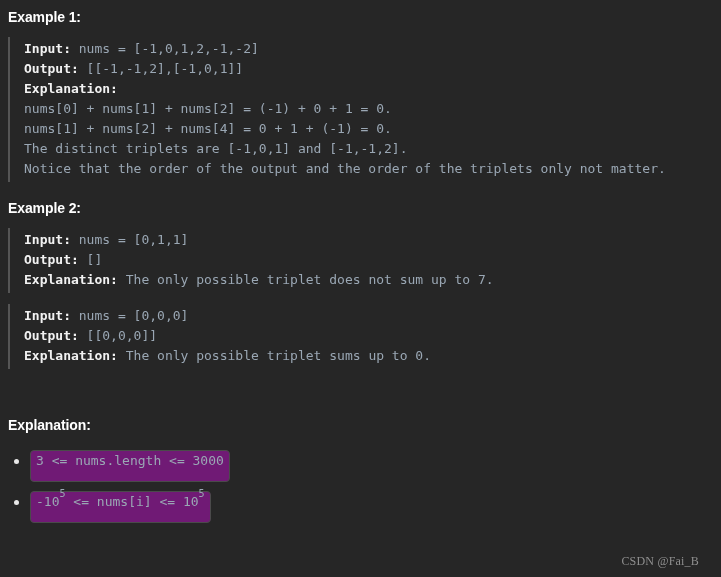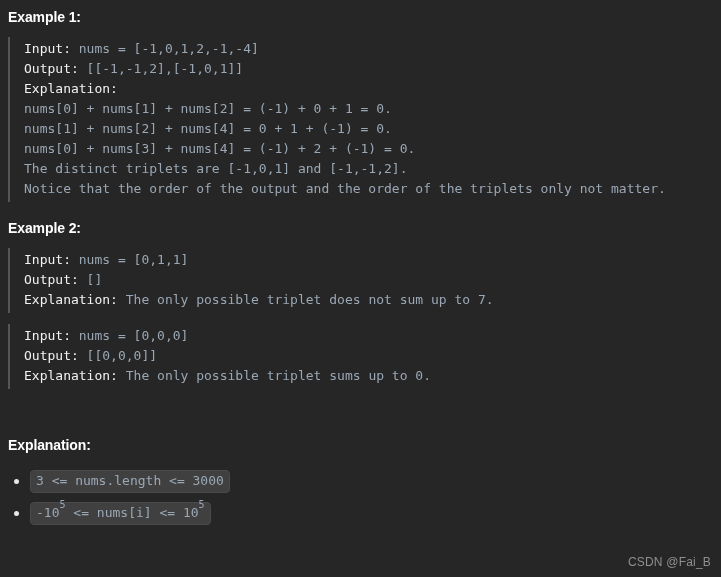--- a/index.html
+++ b/index.html
@@ -50,21 +50,21 @@
     color: #9aa7b4;
   }
   .example-block .line {
     white-space: pre;
     margin: 0;
   }
   .example-block .line-first { padding-top: 2px; }
   .example-block .line-last  { padding-bottom: 3px; }
   .lbl {
     color: #f2f2f2;
-    font-weight: normal;
+    font-weight: bold;
   }
   .code {
     color: #9aa7b4;
   }
 
   
   .constraints-list {
     list-style: none;
     margin: 0;
     padding: 16px 0 0 8px;
@@ -81,61 +81,60 @@
     top: 9px;
     width: 5px;
     height: 5px;
     border-radius: 50%;
     background: #e8e8e8;
   }
   .chip {
     display: inline-block;
     border: 1px solid #4a4a4a;
     border-radius: 4px;
-    background: #404040;
-    padding: 1px 5px 3px 5px;
+    background: #701a75;
+    padding: 1px 5px 12px 5px;
     font-family: "DejaVu Sans Mono", "Liberation Mono", monospace;
     font-size: 13px;
     line-height: 17px;
     color: #9aa7b4;
     white-space: pre;
     vertical-align: middle;
     text-align: right;
   }
   .chip sup {
     font-size: 10px;
     line-height: 0;
     position: relative;
     top: -4px;
   }
 
   
   .watermark {
     position: absolute;
-    right: 10px;
+    right: 22px;
     bottom: 8px;
-    font-family: Liberation Sans, sans-serif;
+    font-family: Liberation Serif, serif;
     font-size: 12px;
     color: #8f8f8f;
     letter-spacing: 0.2px;
   }
 </style>
 </head>
 <body>
 
 <div class="page">
   <div id="content">
       <div class="section-heading ex1-heading">Example 1:</div>
       <div class="example-block">
-        <div class="line line-first"><span class="lbl">Input:</span><span class="code"> nums = [-1,0,1,2,-1,-4]</span></div>
+        <div class="line line-first"><span class="lbl">Input:</span><span class="code"> nums = [-1,0,1,2,-1,-2]</span></div>
         <div class="line"><span class="lbl">Output:</span><span class="code"> [[-1,-1,2],[-1,0,1]]</span></div>
         <div class="line"><span class="lbl">Explanation:</span><span class="code"></span></div>
         <div class="line"><span class="code">nums[0] + nums[1] + nums[2] = (-1) + 0 + 1 = 0.</span></div>
         <div class="line"><span class="code">nums[1] + nums[2] + nums[4] = 0 + 1 + (-1) = 0.</span></div>
-        <div class="line"><span class="code">nums[0] + nums[3] + nums[4] = (-1) + 2 + (-1) = 0.</span></div>
         <div class="line"><span class="code">The distinct triplets are [-1,0,1] and [-1,-1,2].</span></div>
         <div class="line line-last"><span class="code">Notice that the order of the output and the order of the triplets only not matter.</span></div>
       </div>
       <div class="section-heading ex-heading">Example 2:</div>
       <div class="example-block">
         <div class="line line-first"><span class="lbl">Input:</span><span class="code"> nums = [0,1,1]</span></div>
         <div class="line"><span class="lbl">Output:</span><span class="code"> []</span></div>
         <div class="line line-last"><span class="lbl">Explanation:</span><span class="code"> The only possible triplet does not sum up to 7.</span></div>
       </div>
       <div class="example-block">

